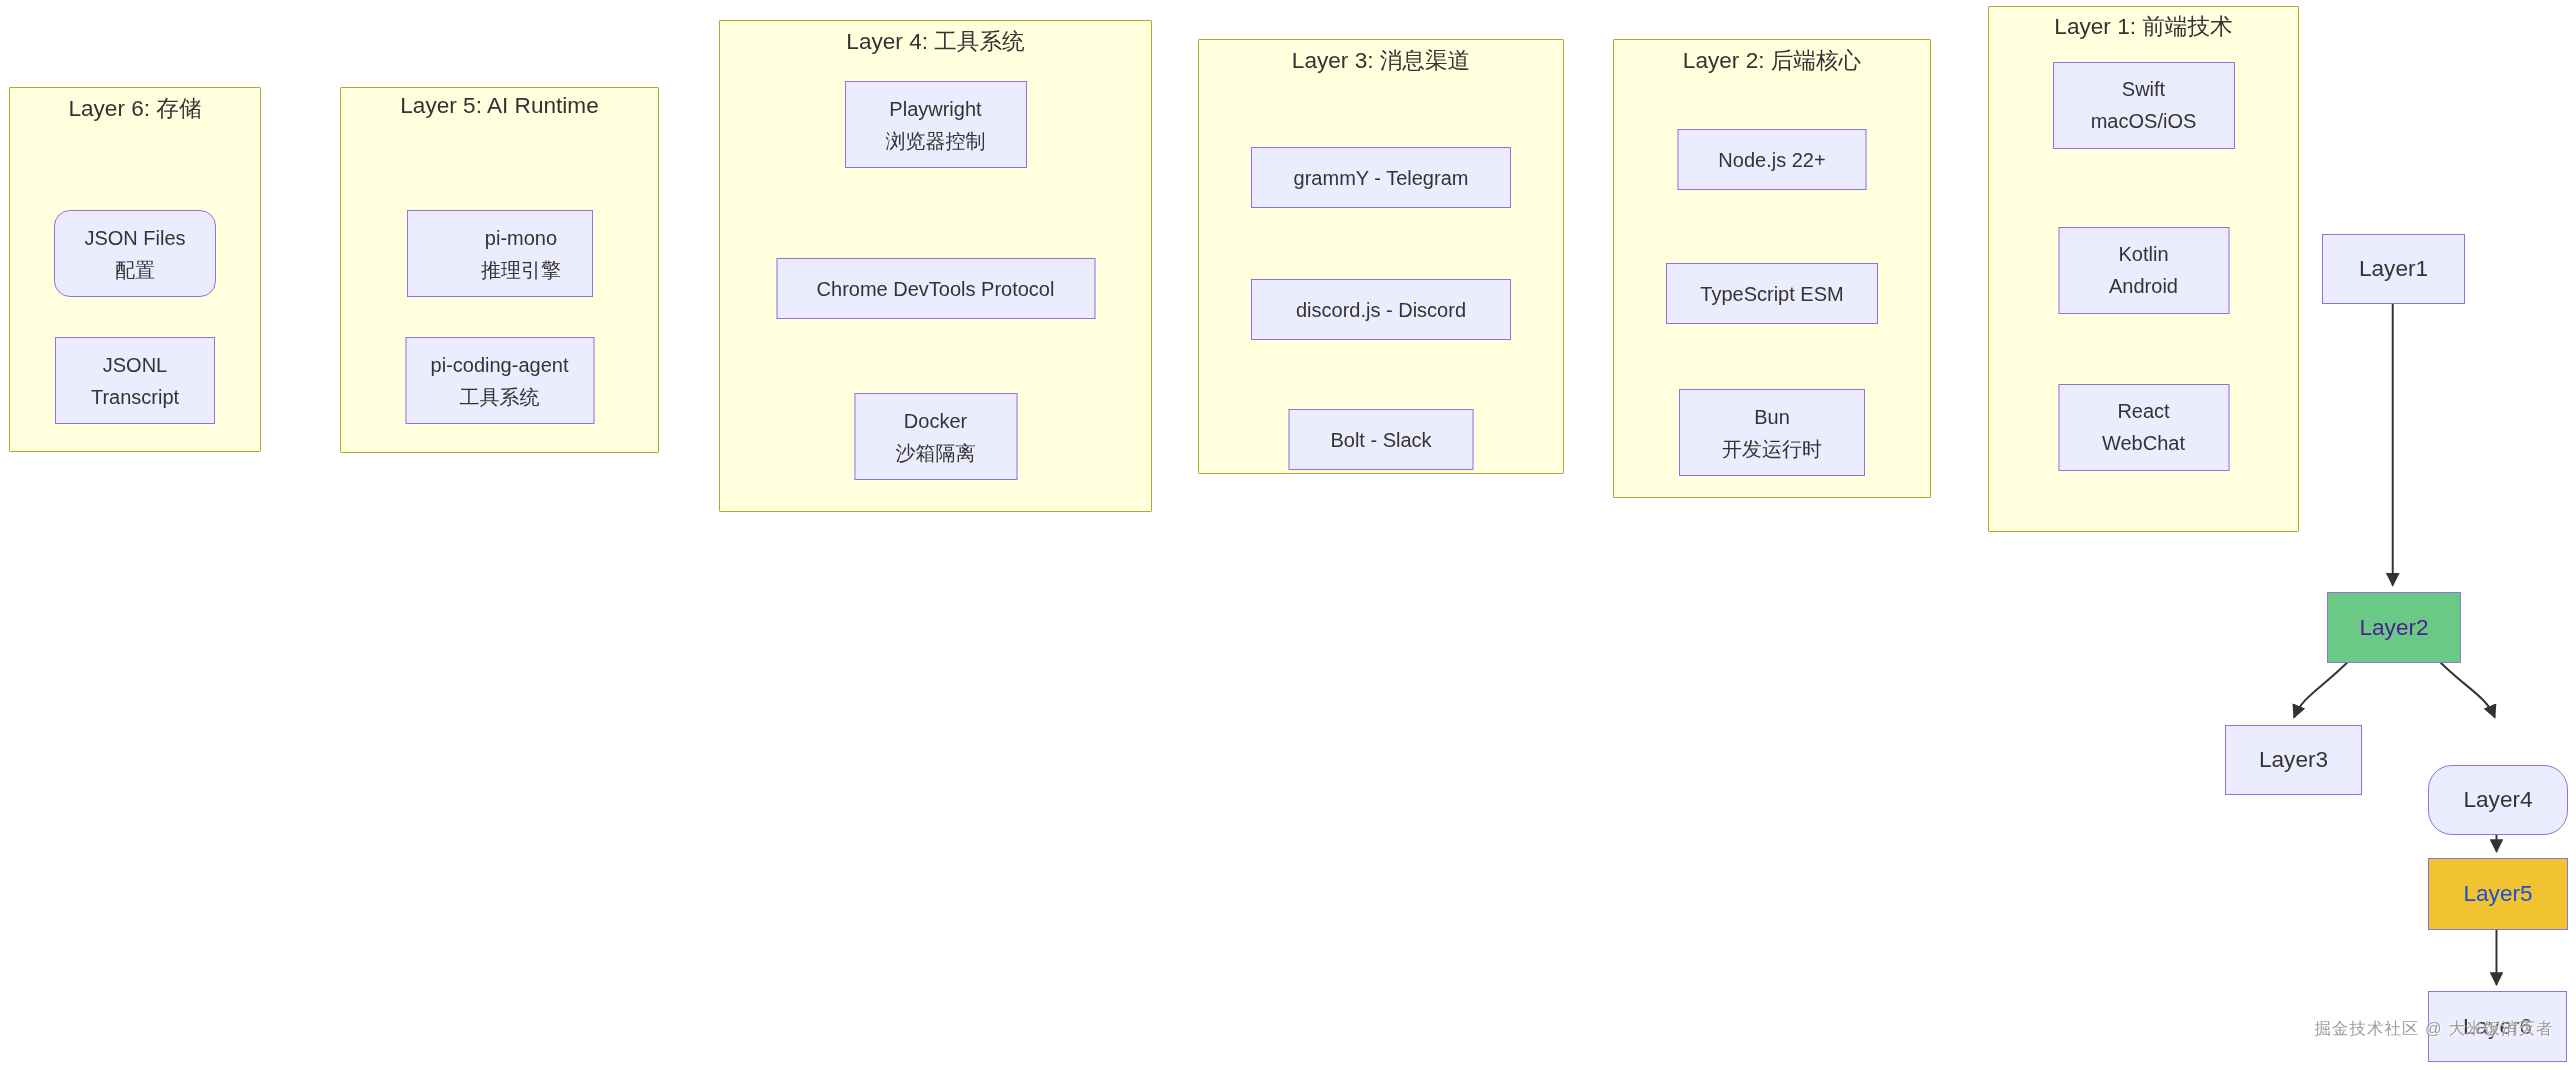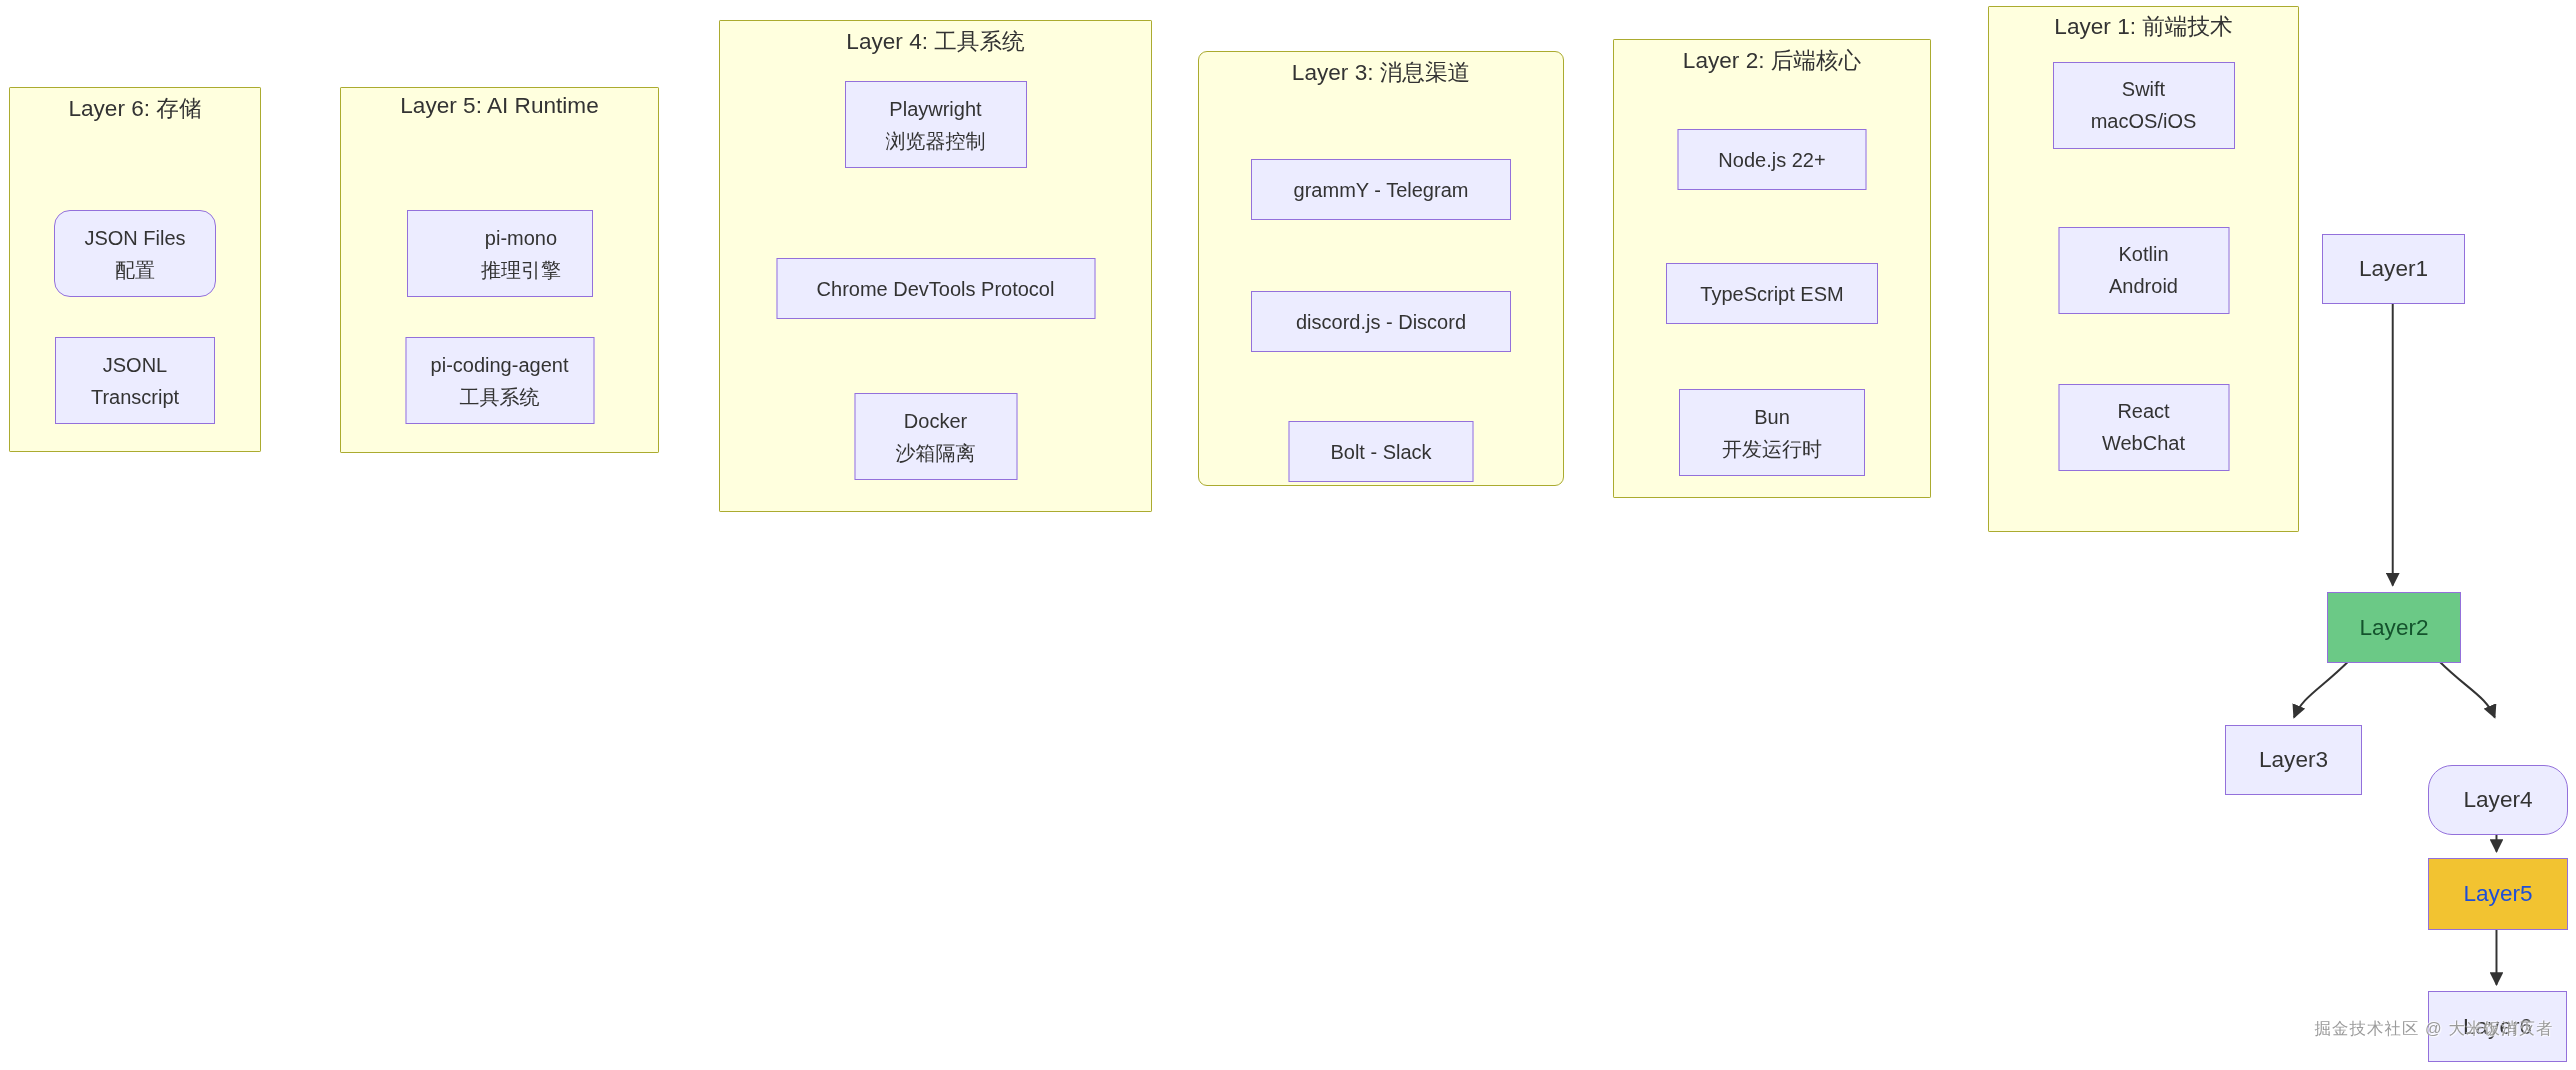--- a/index.html
+++ b/index.html
@@ -20,21 +20,21 @@
     background:var(--node-fill,#ececff);border:1.7px solid var(--node-border,#9370db);
     display:flex;flex-direction:column;align-items:center;justify-content:center;
     font-size:20px;line-height:1.6;text-align:center;color:var(--text,#333);white-space:nowrap;
   }
   .fnode{
     position:absolute;background:var(--node-fill,#ececff);
     border:1.7px solid var(--node-border,#9370db);
     display:flex;align-items:center;justify-content:center;
     font-size:22.6px;color:var(--text,#333);white-space:nowrap;
   }
-  .fnode.green{background:var(--green-fill,#6bc986);color:#14532d;}
+  .fnode.green{background:var(--green-fill,#6bc986);color:#4c1d95;}
   .fnode.gold{background:var(--gold-fill,#f2c331);color:#1d4ed8;}
   #edges{position:absolute;left:0;top:0;width:2576px;height:1071px;pointer-events:none;}
   #edges path.edge{stroke:var(--arrow,#333);stroke-width:3.5;fill:none;}
   .arrowhead{fill:var(--arrow,#333);}
   .watermark{
     position:absolute;right:22.6px;top:1018px;z-index:10;
     font-size:16.4px;letter-spacing:1.1px;color:var(--watermark,#9b9b9b);
     text-shadow:1.1px 1.1px 1.1px rgba(255,255,255,0.9),-0.6px -0.6px 0.6px rgba(255,255,255,0.6);
     white-space:nowrap;
   }
@@ -77,21 +77,21 @@
     <div class="cnode" style="top:237px;width:317px;height:59px;">
       <div>Chrome DevTools Protocol</div>
       <div></div>
     </div>
     <div class="cnode" style="top:372px;width:161px;height:85px;">
       <div>Docker</div>
       <div>沙箱隔离</div>
     </div>
   </div>
 
-  <div class="cluster" style="left:1198px;top:51px;width:364px;height:433px;border-radius:9px;">
+  <div class="cluster" style="left:1198px;top:39px;width:364px;height:433px;">
     <div class="cluster-title">Layer 3: 消息渠道</div>
     <div class="cnode" style="top:107px;width:258px;height:59px;">
       <div>grammY - Telegram</div>
       <div></div>
     </div>
     <div class="cnode" style="top:239px;width:258px;height:59px;">
       <div>discord.js - Discord</div>
       <div></div>
     </div>
     <div class="cnode" style="top:369px;width:183px;height:59px;">

